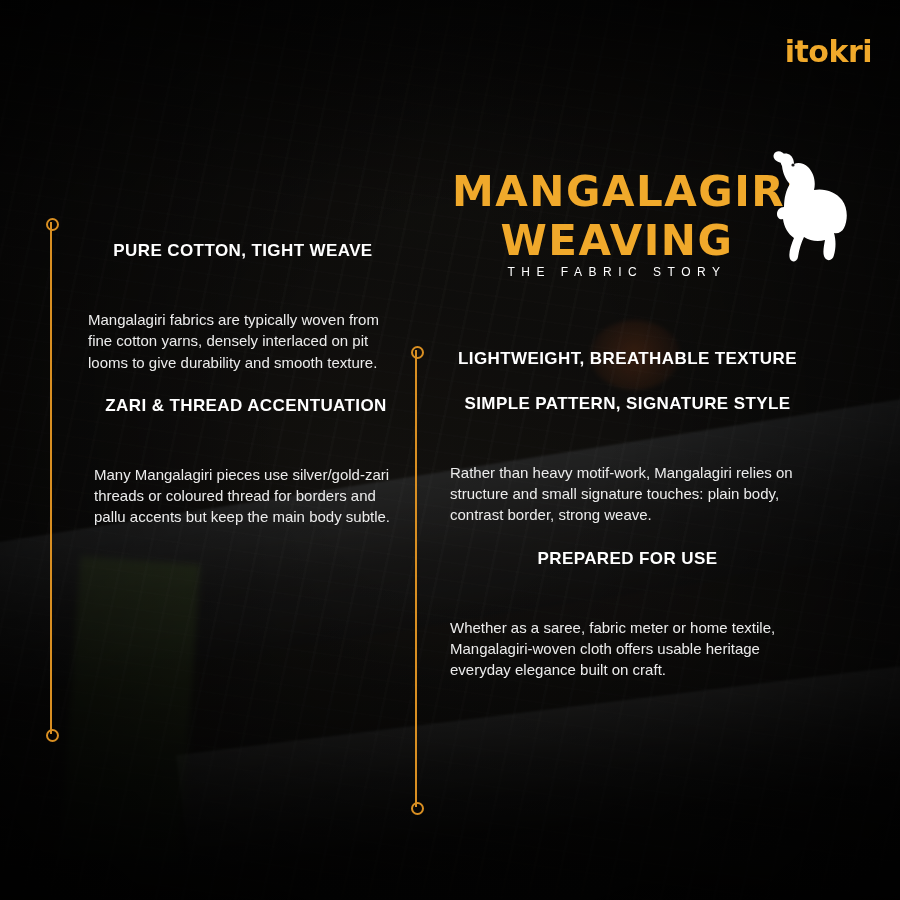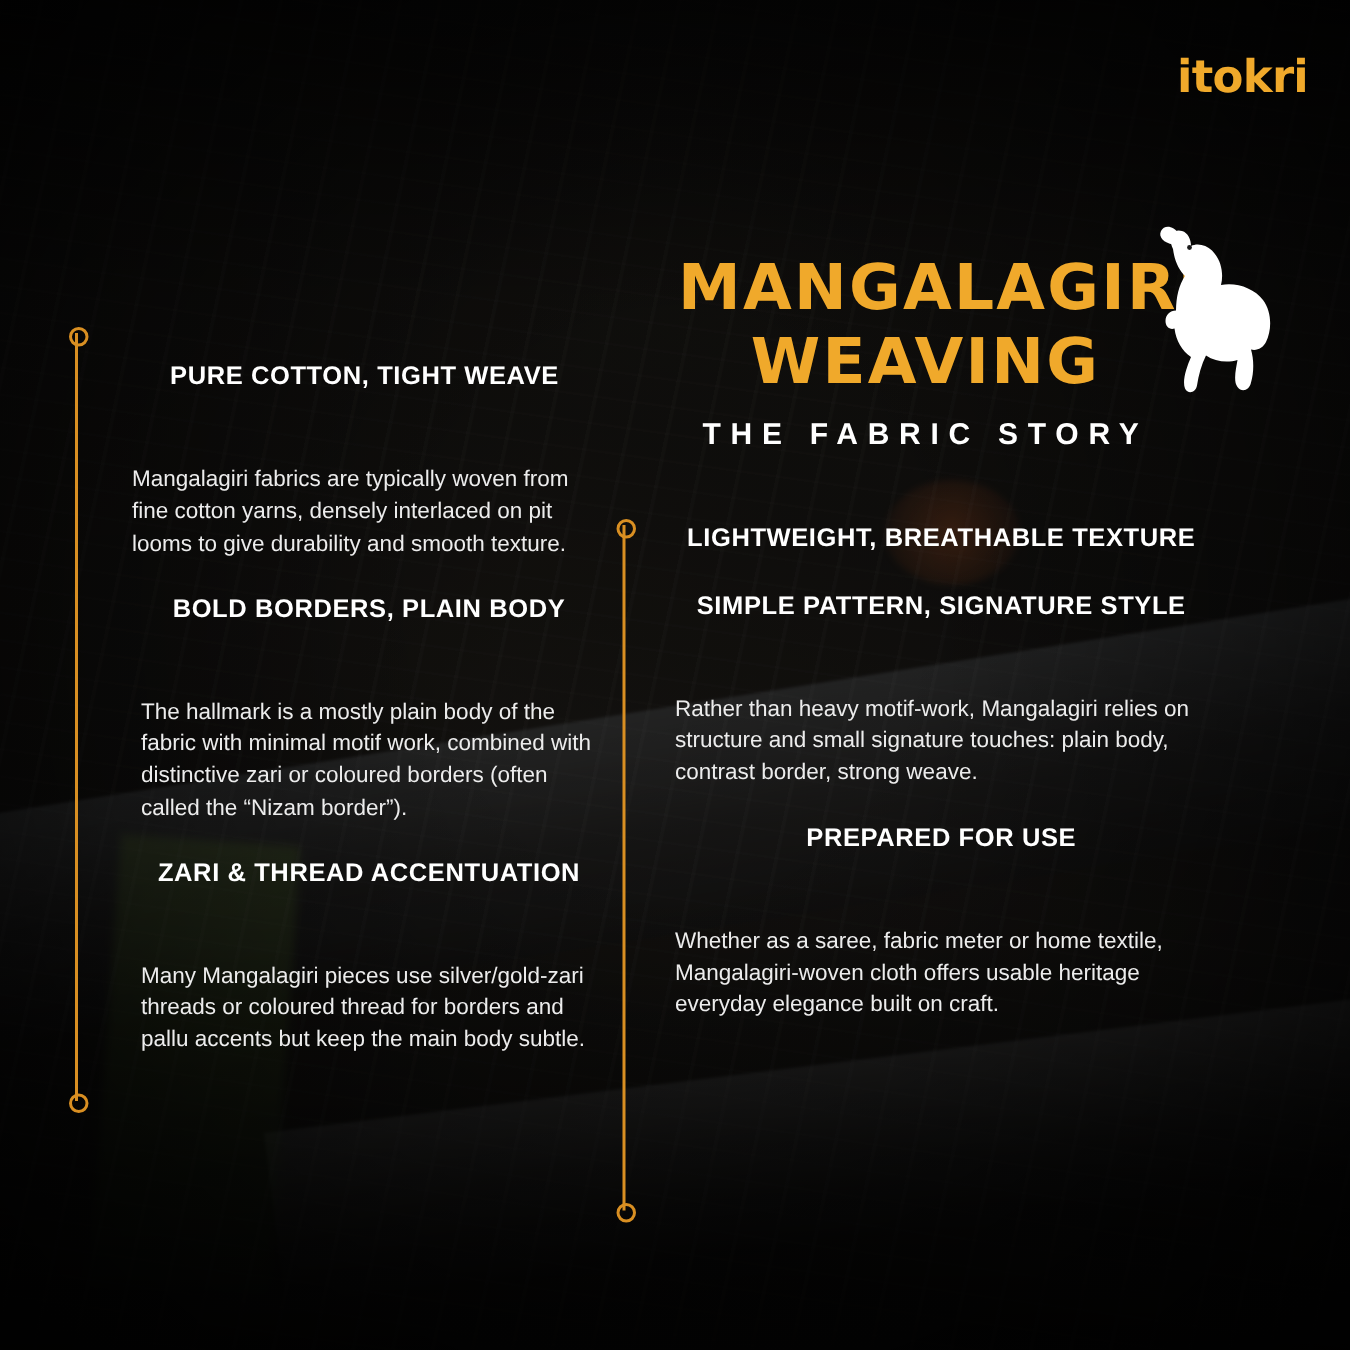--- a/index.html
+++ b/index.html
@@ -107,24 +107,23 @@
   }
   .title-line {
     color: #f0a92b;
     font-size: 42px;
     font-weight: bold;
     letter-spacing: 1.5px;
     line-height: 1.16;
     font-family: "DejaVu Sans", sans-serif;
   }
   .subtitle {
-    margin-top: 14px;
     color: #ffffff;
-    font-size: 20px;
-    font-weight: bold;
+    font-size: 12px;
+    font-weight: normal;
     letter-spacing: 6.5px;
   }
 
   
   .goat {
     position: absolute;
     top: 148px;
     left: 752px;
     width: 110px;
     height: 130px;
@@ -213,24 +212,20 @@
   <div class="rail rail-right"></div>
   <div class="node node-r-top"></div>
   <div class="node node-r-bot"></div>
 
   <div class="col col-left">
     <div class="item">
       <div class="item-h">PURE COTTON, TIGHT WEAVE</div>
       <div class="item-b">Mangalagiri fabrics are typically woven from fine cotton yarns, densely interlaced on pit looms to give durability and smooth texture.</div>
     </div>
     <div class="item indent">
-      <div class="item-h">BOLD BORDERS, PLAIN BODY</div>
-      <div class="item-b">The hallmark is a mostly plain body of the fabric with minimal motif work, combined with distinctive zari or coloured borders (often called the “Nizam border”).</div>
-    </div>
-    <div class="item indent">
       <div class="item-h">ZARI &amp; THREAD ACCENTUATION</div>
       <div class="item-b">Many Mangalagiri pieces use silver/gold-zari threads or coloured thread for borders and pallu accents but keep the main body subtle.</div>
     </div>
   </div>
 
   <div class="col col-right">
     <div class="item">
       <div class="item-h">LIGHTWEIGHT, BREATHABLE TEXTURE</div>
     </div>
     <div class="item">

